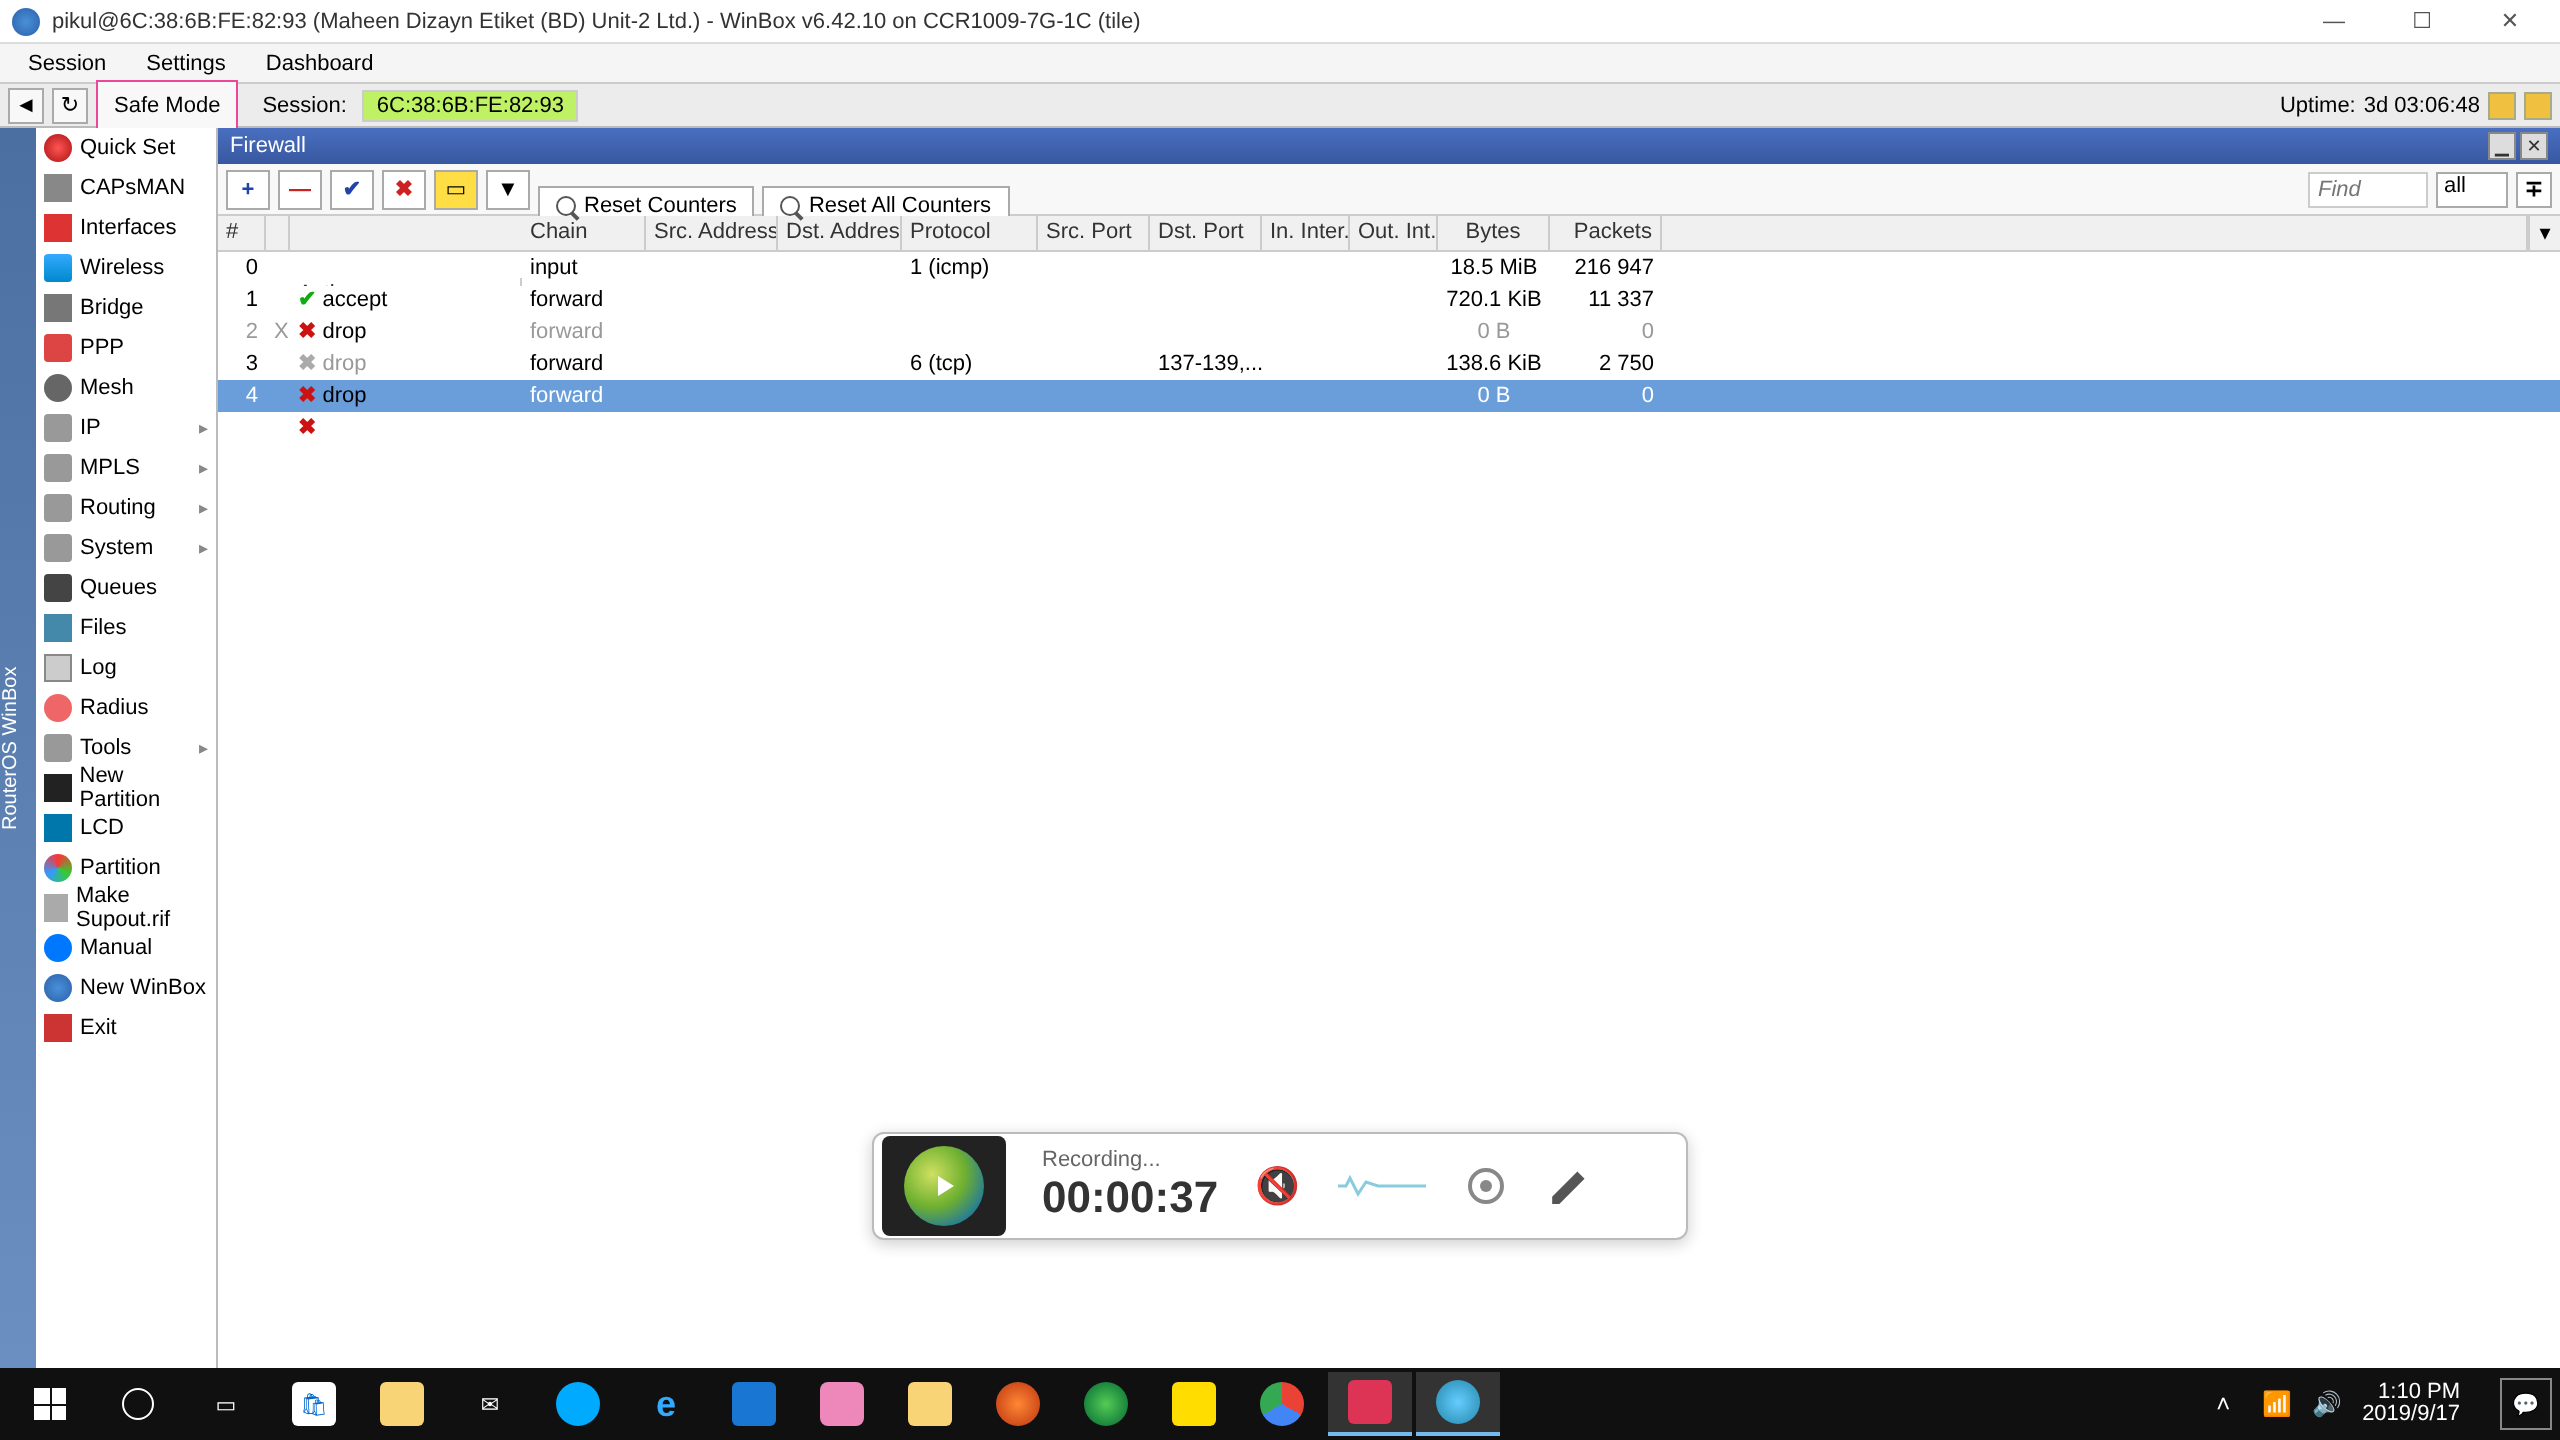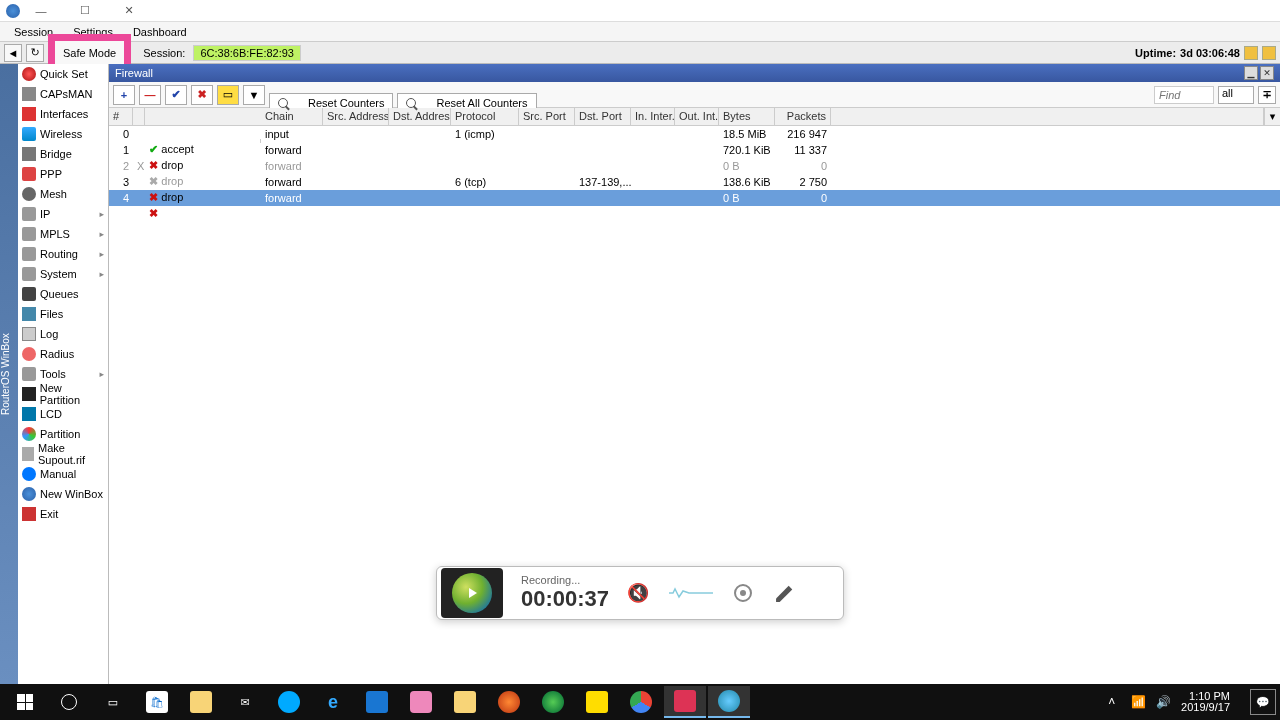--- a/index.html
+++ b/index.html
@@ -9,24 +9,24 @@
 .titlebar-icon { width: 14px; height: 14px; border-radius: 50%; background: radial-gradient(circle, #4a90d9, #2a60a9); margin-right: 6px; }
 .titlebar-text { flex: 1; color: #333; }
 .titlebar-controls { display: flex; gap: 14px; margin-right: 4px; }
 .tb-btn { width: 30px; height: 18px; display: flex; align-items: center; justify-content: center; color: #555; cursor: pointer; }
 
 .menubar { height: 20px; background: #f5f5f5; display: flex; align-items: center; padding: 0 4px; border-bottom: 1px solid #ccc; }
 .menubar span { padding: 2px 10px; cursor: pointer; }
 
 .session-bar { height: 22px; background: #ececec; display: flex; align-items: center; padding: 0 4px; border-bottom: 1px solid #bbb; gap: 4px; }
 .small-btn { width: 18px; height: 18px; border: 1px solid #aaa; background: #f8f8f8; display: flex; align-items: center; justify-content: center; cursor: pointer; }
-.safemode-btn { height: 18px; padding: 12px 8px; border: 7px solid #ec4899; background: #f8f8f8; cursor: pointer; display: flex; align-items: center; }
+.safemode-btn { height: 18px; padding: 12px 8px; border: 1px solid #ec4899; background: #f8f8f8; cursor: pointer; display: flex; align-items: center; }
 .session-label { margin-left: 8px; }
 .session-value { background: #bef264; border: 1px solid #ccc; padding: 1px 6px; margin-left: 4px; }
-.session-right { margin-left: auto; display: flex; align-items: center; gap: 4px; font-weight: bold; }
+.session-right { margin-left: auto; display: flex; align-items: center; gap: 4px; }
 .session-right .badge { width: 14px; height: 14px; background: #f0c040; border: 1px solid #aa8; }
 
 .main-area { position: absolute; top: 64px; left: 0; right: 0; bottom: 36px; display: flex; }
 .vert-label { width: 18px; background: linear-gradient(#6a8fc0, #4a6fa0); color: #fff; writing-mode: vertical-rl; transform: rotate(180deg); text-align: center; padding: 6px 0; font-size: 10px; }
 
 .sidebar { width: 91px; background: #fff; border-right: 1px solid #bbb; display: flex; flex-direction: column; }
 .side-item { display: flex; align-items: center; height: 20px; padding: 0 4px; gap: 4px; cursor: pointer; position: relative; border-bottom: 1px solid rgba(0,0,0,0); }
 .side-item .arrow { position: absolute; right: 4px; color: #888; font-size: 9px; }
 .side-icon { width: 14px; height: 14px; display: inline-block; }
 .ico-qset { background: radial-gradient(#f55, #a11); border-radius: 50%; }
@@ -57,21 +57,21 @@
 
 .tabs { height: 22px; background: #f0f0f0; display: flex; align-items: flex-end; border-bottom: 1px solid #aaa; padding-left: 4px; gap: 0; }
 .tab { padding: 3px 8px; border: 1px solid #bbb; border-bottom: none; background: #e8e8e8; cursor: pointer; margin-right: 1px; border-radius: 3px 3px 0 0; }
 .tab.active { background: #fff; font-weight: normal; position: relative; top: 1px; }
 
 .toolbar { height: 26px; background: #f8f8f8; display: flex; align-items: center; padding: 0 4px; gap: 4px; border-bottom: 1px solid #ccc; }
 .tbtn { width: 22px; height: 20px; border: 1px solid #aaa; background: #fff; display: flex; align-items: center; justify-content: center; cursor: pointer; }
 .tbtn.blue { color: #24a; font-weight: bold; }
 .tbtn.red { color: #c22; font-weight: bold; }
 .tbtn.yellow { background: #fd4; }
-.text-btn { height: 20px; padding: 0 8px; border: 1px solid #aaa; background: #fff; display: flex; align-items: center; gap: 20px; cursor: pointer; margin-top: 16px; }
+.text-btn { height: 20px; padding: 0 8px; border: 1px solid #aaa; background: #fff; display: flex; align-items: center; gap: 4px; cursor: pointer; margin-top: 16px; }
 .tool-right { margin-left: auto; display: flex; gap: 4px; align-items: center; }
 .find-input { width: 60px; height: 18px; border: 1px solid #ccc; padding: 0 4px; font-style: italic; color: #999; }
 .all-sel { width: 36px; height: 18px; border: 1px solid #aaa; background: #fff; padding: 0 3px; }
 .filter-toggle { width: 18px; height: 18px; border: 1px solid #aaa; background: #fff; display: flex; align-items: center; justify-content: center; font-weight: bold; cursor: pointer; }
 .loupe { display: inline-block; width: 10px; height: 10px; border: 1.5px solid #555; border-radius: 50%; position: relative; }
 .loupe:after { content: ''; position: absolute; width: 5px; height: 1.5px; background: #555; bottom: -2px; right: -3px; transform: rotate(45deg); }
 
 .grid-head { height: 18px; background: #f0f0f0; display: flex; border-bottom: 1px solid #ccc; }
 .gh { border-right: 1px solid #ccc; padding: 2px 4px; color: #333; overflow: hidden; white-space: nowrap; }
 .gh-menu { width: 16px; border-left: 1px solid #ccc; background: #f0f0f0; display: flex; align-items: center; justify-content: center; cursor: pointer; }
@@ -90,21 +90,21 @@
 .c-x { width: 12px; }
 .c-action { width: 116px; margin-top: 31px; }
 .c-chain { width: 62px; }
 .c-saddr { width: 66px; }
 .c-daddr { width: 62px; }
 .c-proto { width: 68px; }
 .c-sport { width: 56px; }
 .c-dport { width: 56px; }
 .c-inif { width: 44px; }
 .c-outif { width: 44px; }
-.c-bytes { width: 56px; text-align: left; }
+.c-bytes { width: 56px; text-align: center; }
 .c-packets { width: 56px; text-align: right; }
 
 .statusbar { position: absolute; left: 0; right: 0; bottom: 0; height: 18px; background: #eee; border-top: 1px solid #bbb; padding: 2px 6px; color: #555; }
 
 .rec-widget { position: absolute; left: 436px; top: 566px; width: 408px; height: 54px; background: #fff; border: 1px solid #bbb; border-radius: 6px; box-shadow: 0 2px 8px rgba(0,0,0,0.2); display: flex; align-items: center; padding: 0 12px; gap: 18px; }
 .rec-orb { width: 62px; height: 50px; background: #222; border-radius: 4px; display: flex; align-items: center; justify-content: center; position: relative; margin-left: -8px; }
 .rec-orb-inner { width: 40px; height: 40px; border-radius: 50%; background: radial-gradient(circle at 35% 35%, #cfe060, #6fb030 45%, #2a7f8f 75%, #0a4f7f); display: flex; align-items: center; justify-content: center; }
 .rec-cursor { width: 0; height: 0; border-left: 8px solid #fff; border-top: 5px solid transparent; border-bottom: 5px solid transparent; margin-left: 2px; }
 .rec-text { display: flex; flex-direction: column; }
 .rec-label { color: #666; font-size: 11px; }
@@ -127,20 +127,21 @@
 .ico-win { width: 16px; height: 16px; display: grid; grid-template: 1fr 1fr / 1fr 1fr; gap: 1px; }
 .ico-win div { background: #fff; }
 .ico-circle { width: 16px; height: 16px; border: 1.5px solid #fff; border-radius: 50%; }
 .tb-colored { width: 22px; height: 22px; border-radius: 3px; }
 </style>
 </head>
 <body>
 
 <div class="titlebar">
   <span class="titlebar-icon"></span>
+  <span class="titlebar-text">pikul@6C:38:6B:FE:82:93 (Maheen Dizayn Etiket (BD) Unit-2 Ltd.) - WinBox v6.42.10 on CCR1009-7G-1C (tile)</span>
   <div class="titlebar-controls">
     <div class="tb-btn">—</div>
     <div class="tb-btn">☐</div>
     <div class="tb-btn tb-close">✕</div>
   </div>
 </div>
 
 <div class="menubar">
   <span>Session</span>
   <span>Settings</span>

